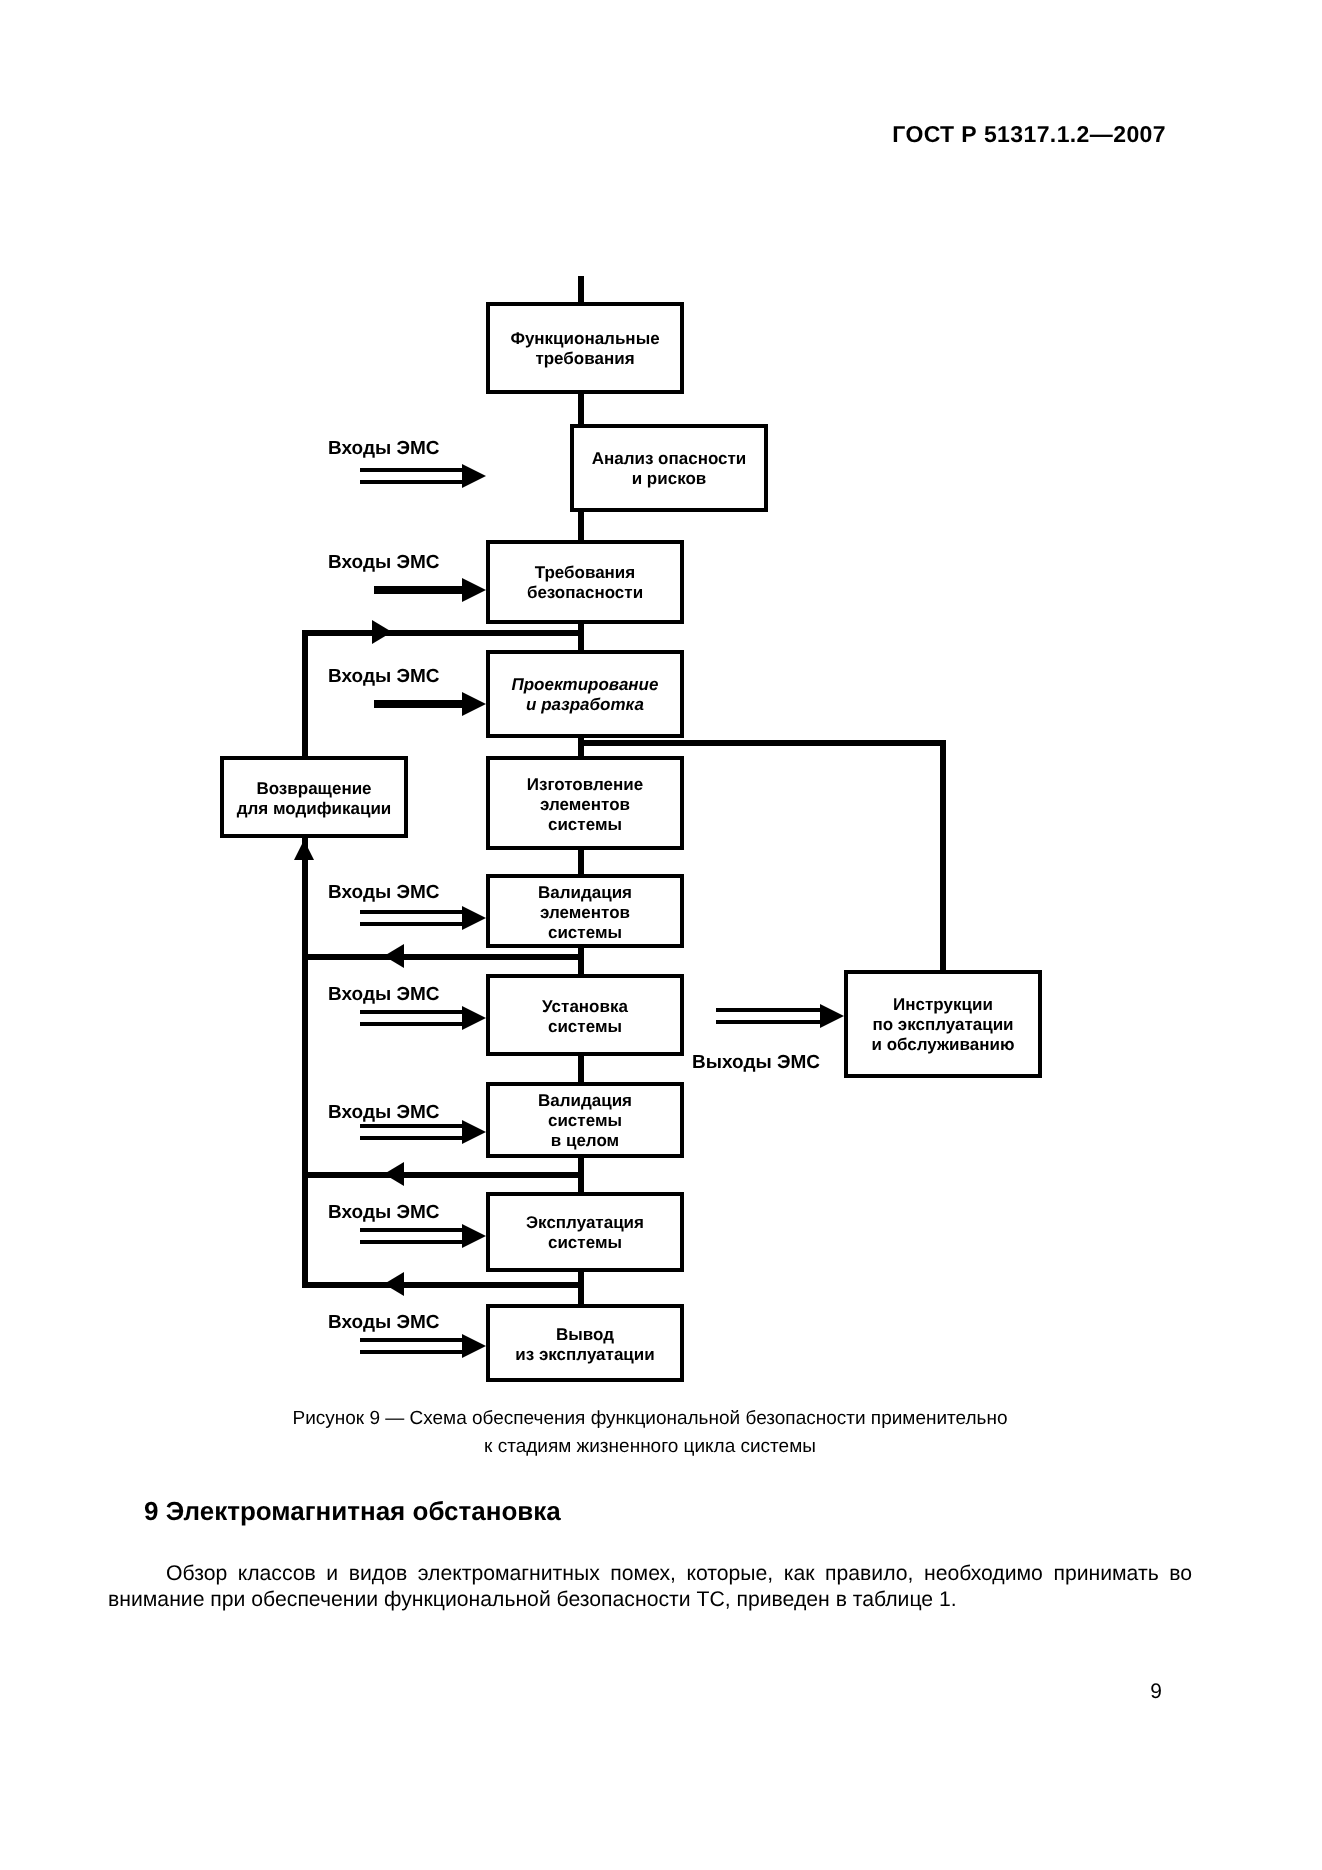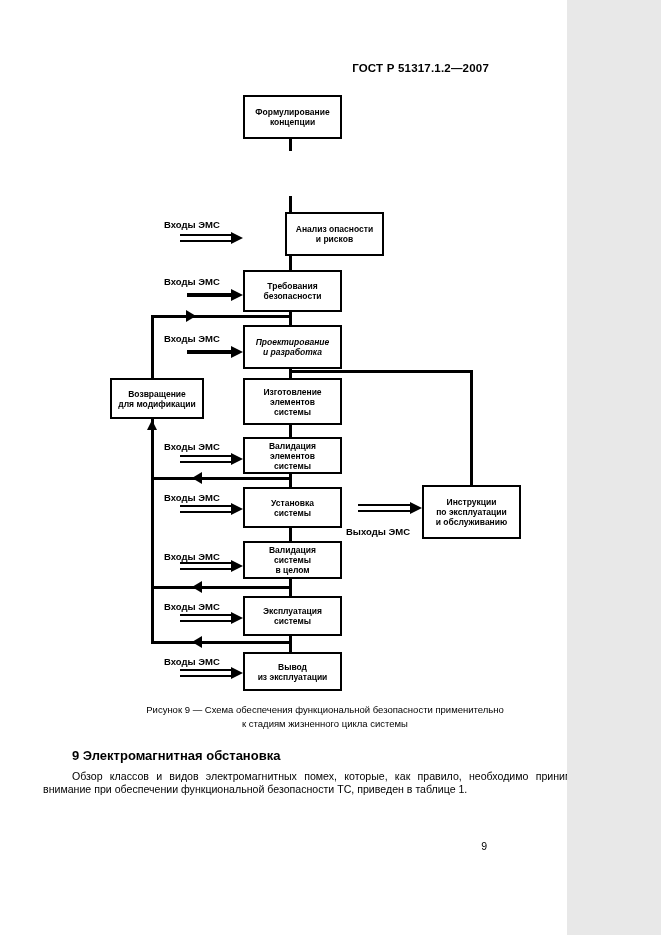--- a/index.html
+++ b/index.html
@@ -1,17 +1,17 @@
 <!DOCTYPE html>
 <html><head>
 <meta charset="utf-8">
 <style>
   html,body{margin:0;padding:0;background:#e8e8e8;}
   .page{
-    position:relative;width:567px;height:935px;background:#ffffff;
+    position:relative;width:661px;height:935px;background:#ffffff;
     font-family:"Liberation Sans", sans-serif;color:#000;overflow:hidden;
   }
   .hdr{
     position:absolute;top:62px;right:78px;font-weight:bold;font-size:11.5px;
     letter-spacing:.2px;
   }
   
   .fbox{
     position:absolute;border:2.5px solid #000;box-sizing:border-box;background:#fff;
     display:flex;align-items:center;justify-content:center;text-align:center;
@@ -38,34 +38,34 @@
   
   .caption{
     position:absolute;left:40px;top:703px;width:570px;text-align:center;
     font-size:9.5px;line-height:14px;white-space:pre-line;
   }
   .sect-head{position:absolute;left:72px;top:748px;font-weight:bold;font-size:13px;}
   .bodytext{
     position:absolute;left:43px;top:770px;width:564px;
     font-size:10.6px;line-height:13.2px;text-align:justify;
   }
-  .bodytext p{margin:0;text-indent:29px;}
+  .bodytext p{margin:11px;text-indent:29px;}
   .bodytext p+p{margin-top:2px;}
   .refs{font-style:italic;}
   .pagenum{position:absolute;top:840px;right:80px;font-size:10.5px;}
 </style>
 </head>
 <body>
 
 <div class="page">
 
   <div class="hdr">ГОСТ Р 51317.1.2—2007</div>
 
-  <div class="fbox main" style="top:95px;height:44px;">Формулирование
-концепции</div>
+  <div class="fbox main" style="top:151px;height:46px;">Функциональные
+требования</div>
   <div class="fbox main" style="top:212px;height:44px;margin-left:42px;">Анализ опасности
 и рисков</div>
   <div class="fbox main" style="top:270px;height:42px;">Требования
 безопасности</div>
   <div class="fbox main" style="top:325px;height:44px;font-style:italic;">Проектирование
 и разработка</div>
   <div class="fbox main" style="top:378px;height:47px;">Изготовление
 элементов
 системы</div>
   <div class="fbox main" style="top:437px;height:37px;">Валидация

